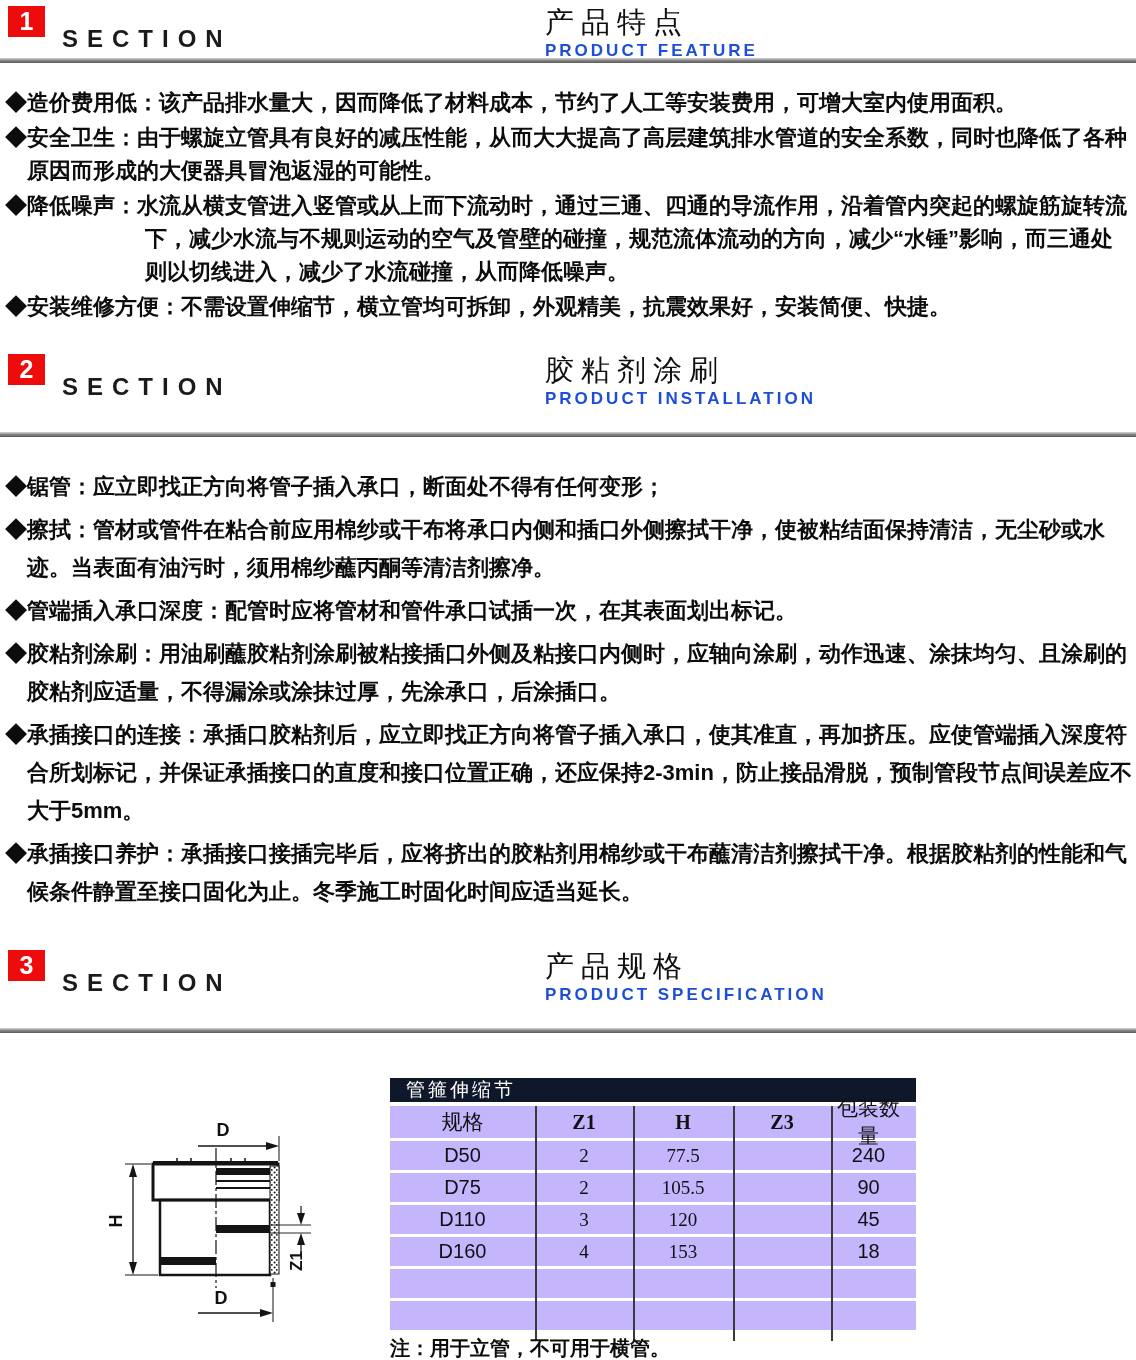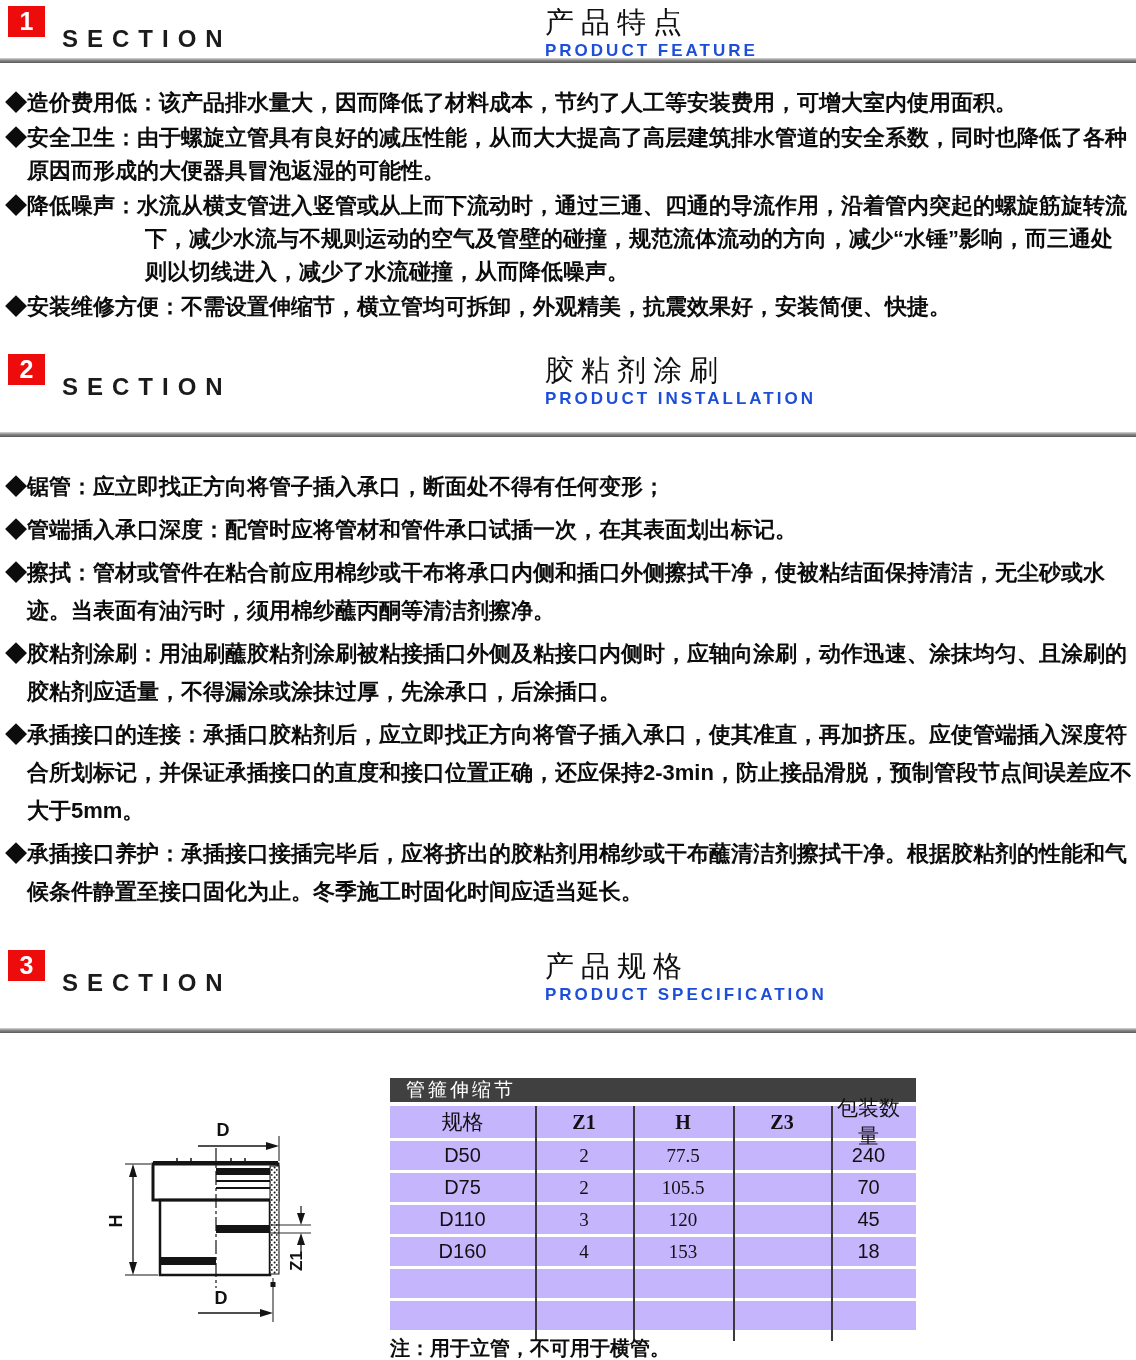--- a/index.html
+++ b/index.html
@@ -28,21 +28,21 @@
   .bullets{position:absolute;left:5px;width:1128px;font-weight:700;color:#0c0c0c;}
   #features{top:86px;font-size:22px;line-height:33px;}
   #install{top:468px;font-size:22px;line-height:38px;}
   p.bullet{margin:0 0 2px 0;}
   #install p.bullet{margin-bottom:5px;}
   .hang140{padding-left:140px;text-indent:-140px;}
   .hang22{padding-left:22px;text-indent:-22px;}
   
   .spec-table{position:absolute;left:390px;top:1078px;width:526px;}
   .t-title{
-    height:24px;background:#404040;color:#ffffff;margin-bottom:4px;
+    height:24px;background:#0f172a;color:#ffffff;margin-bottom:4px;
     font:19px/24px "Liberation Serif",serif;letter-spacing:3px;padding-left:16px;box-sizing:border-box;
   }
   .t-row{display:flex;background:#c4b5fd;margin-bottom:3px;height:29px;align-items:center;}
   .t-row.t-head{height:32px;}
   .c{text-align:center;box-sizing:border-box;}
   .c0{width:145px}.c1{width:98px}.c2{width:100px}.c3{width:98px}.c4{width:75px}
   .cell-sans{font:20px "Liberation Sans",sans-serif;color:#111;}
   .cell-serif{font:19px "Liberation Serif",serif;color:#111;}
   .t-head .cell-sans{font-size:21px;}
   .t-head .cell-serif{font-weight:700;font-size:20px;}
@@ -79,22 +79,22 @@
   <div class="sec-label">SECTION</div>
   <div class="sec-titles">
     <div class="sec-zh">胶粘剂涂刷</div>
     <div class="sec-en">PRODUCT INSTALLATION</div>
   </div>
 </div>
 <div class="divider" style="top:432px"></div>
 
 <div id="install" class="bullets">
   <p class="bullet hang22"><span>◆锯管：</span><span>应立即找正方向将管子插入承口，断面处不得有任何变形；</span></p>
+  <p class="bullet hang22"><span>◆擦拭：</span><span>管材或管件在粘合前应用棉纱或干布将承口内侧和插口外侧擦拭干净，使被粘结面保持清洁，无尘砂或水迹。当表面有油污时，须用棉纱蘸丙酮等清洁剂擦净。</span></p>
   <p class="bullet hang22"><span>◆管端插入承口深度：</span><span>配管时应将管材和管件承口试插一次，在其表面划出标记。</span></p>
-  <p class="bullet hang22"><span>◆擦拭：</span><span>管材或管件在粘合前应用棉纱或干布将承口内侧和插口外侧擦拭干净，使被粘结面保持清洁，无尘砂或水迹。当表面有油污时，须用棉纱蘸丙酮等清洁剂擦净。</span></p>
   <p class="bullet hang22"><span>◆胶粘剂涂刷：</span><span>用油刷蘸胶粘剂涂刷被粘接插口外侧及粘接口内侧时，应轴向涂刷，动作迅速、涂抹均匀、且涂刷的胶粘剂应适量，不得漏涂或涂抹过厚，先涂承口，后涂插口。</span></p>
   <p class="bullet hang22"><span>◆承插接口的连接：</span><span>承插口胶粘剂后，应立即找正方向将管子插入承口，使其准直，再加挤压。应使管端插入深度符合所划标记，并保证承插接口的直度和接口位置正确，还应保持2-3min，防止接品滑脱，预制管段节点间误差应不大于5mm。</span></p>
   <p class="bullet hang22"><span>◆承插接口养护：</span><span>承插接口接插完毕后，应将挤出的胶粘剂用棉纱或干布蘸清洁剂擦拭干净。根据胶粘剂的性能和气候条件静置至接口固化为止。冬季施工时固化时间应适当延长。</span></p>
 </div>
 
 <div class="sec-header" style="top:948px">
   <div class="sec-num">3</div>
   <div class="sec-label">SECTION</div>
   <div class="sec-titles">
     <div class="sec-zh">产品规格</div>
@@ -176,21 +176,21 @@
     <div class="c c1 cell-serif">2</div>
     <div class="c c2 cell-serif">77.5</div>
     <div class="c c3 cell-serif"></div>
     <div class="c c4 cell-sans">240</div>
   </div>
   <div class="t-row">
     <div class="c c0 cell-sans">D75</div>
     <div class="c c1 cell-serif">2</div>
     <div class="c c2 cell-serif">105.5</div>
     <div class="c c3 cell-serif"></div>
-    <div class="c c4 cell-sans">70</div>
+    <div class="c c4 cell-sans">90</div>
   </div>
   <div class="t-row">
     <div class="c c0 cell-sans">D110</div>
     <div class="c c1 cell-serif">3</div>
     <div class="c c2 cell-serif">120</div>
     <div class="c c3 cell-serif"></div>
     <div class="c c4 cell-sans">45</div>
   </div>
   <div class="t-row">
     <div class="c c0 cell-sans">D160</div>

